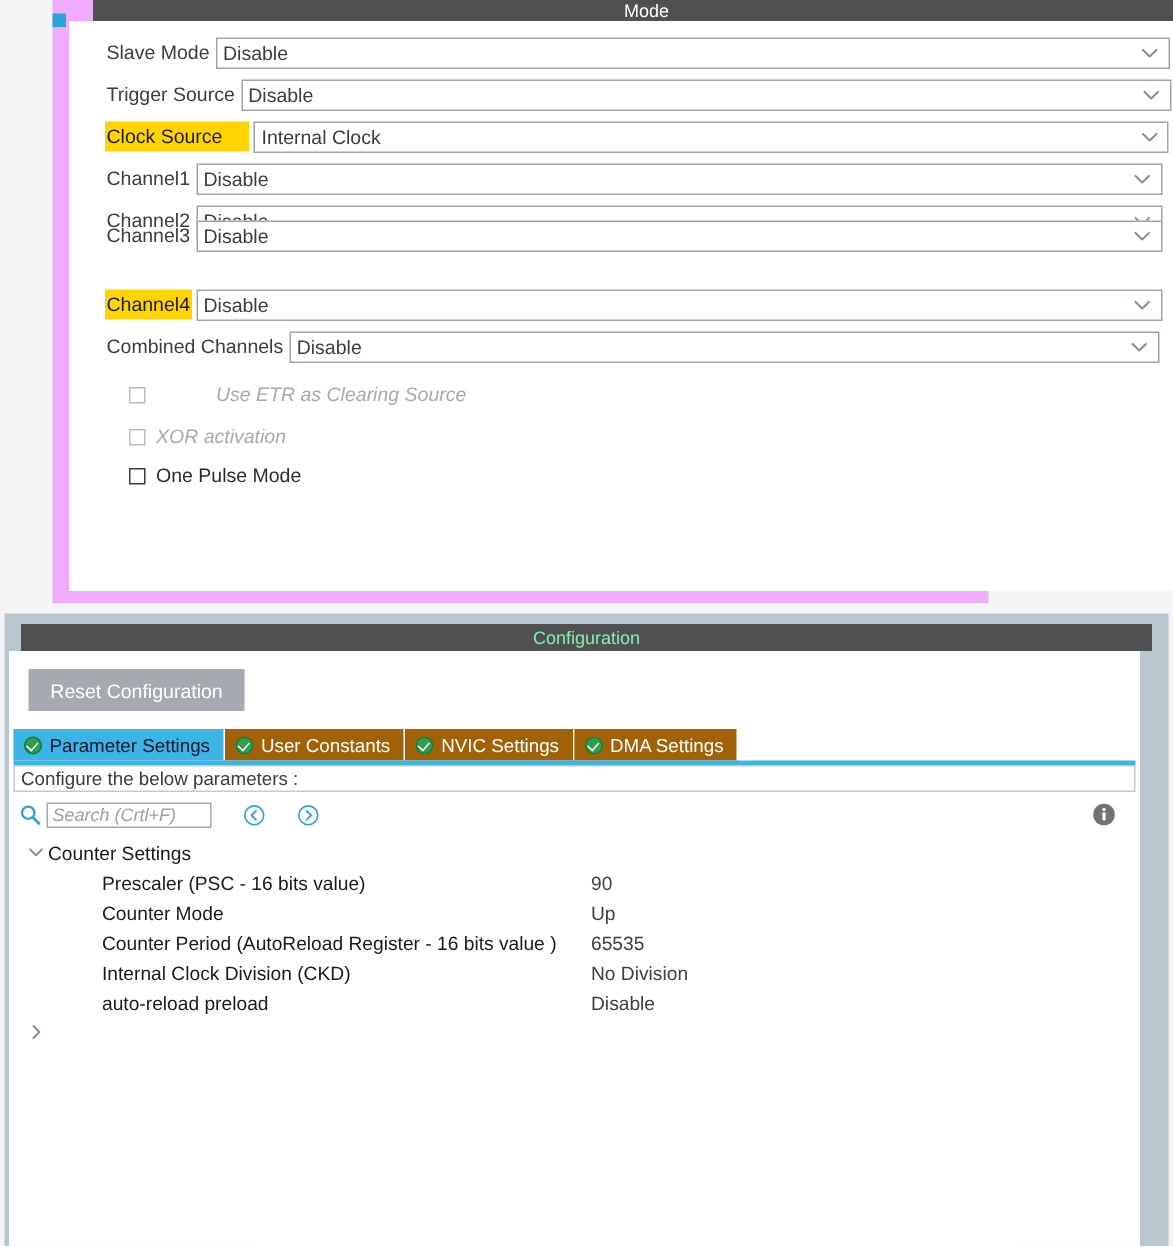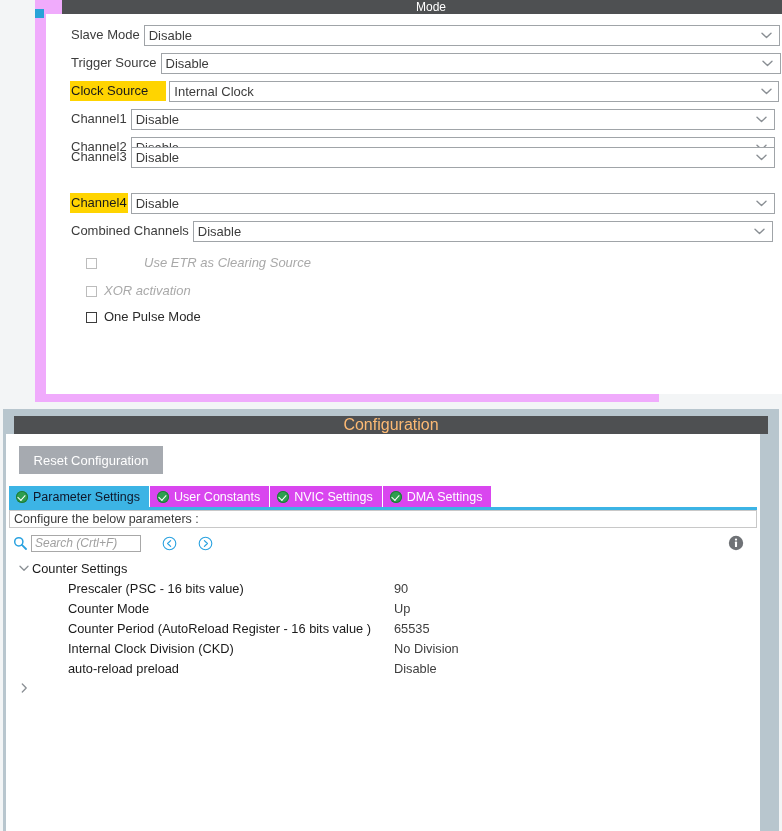--- a/index.html
+++ b/index.html
@@ -147,22 +147,22 @@
     background: #b8c6ce;
     box-sizing: border-box;
   }
   .config-header {
     position: absolute;
     left: 11px;
     top: 7px;
     width: 754px;
     height: 18px;
     background: #4e5052;
-    color: #fdba74;
-    font-size: 16px;
+    color: #86efac;
+    font-size: 12px;
     line-height: 18px;
     text-align: center;
     white-space: nowrap;
   }
   .config-body {
     position: absolute;
     left: 3px;
     top: 25px;
     width: 754px;
     height: 490px;
@@ -189,21 +189,21 @@
   .tabstrip {
     position: absolute;
     left: 3px;
     top: 52px;
     height: 21px;
     display: flex;
     align-items: stretch;
   }
   .tab {
     height: 21px;
-    background: #d946ef;
+    background: #a16207;
     color: #ffffff;
     display: flex;
     align-items: center;
     padding: 0 9px 0 7px;
     font-size: 12.5px;
     white-space: nowrap;
     border-right: 1px solid #ffffff;
     box-sizing: border-box;
   }
   .tab.active {

